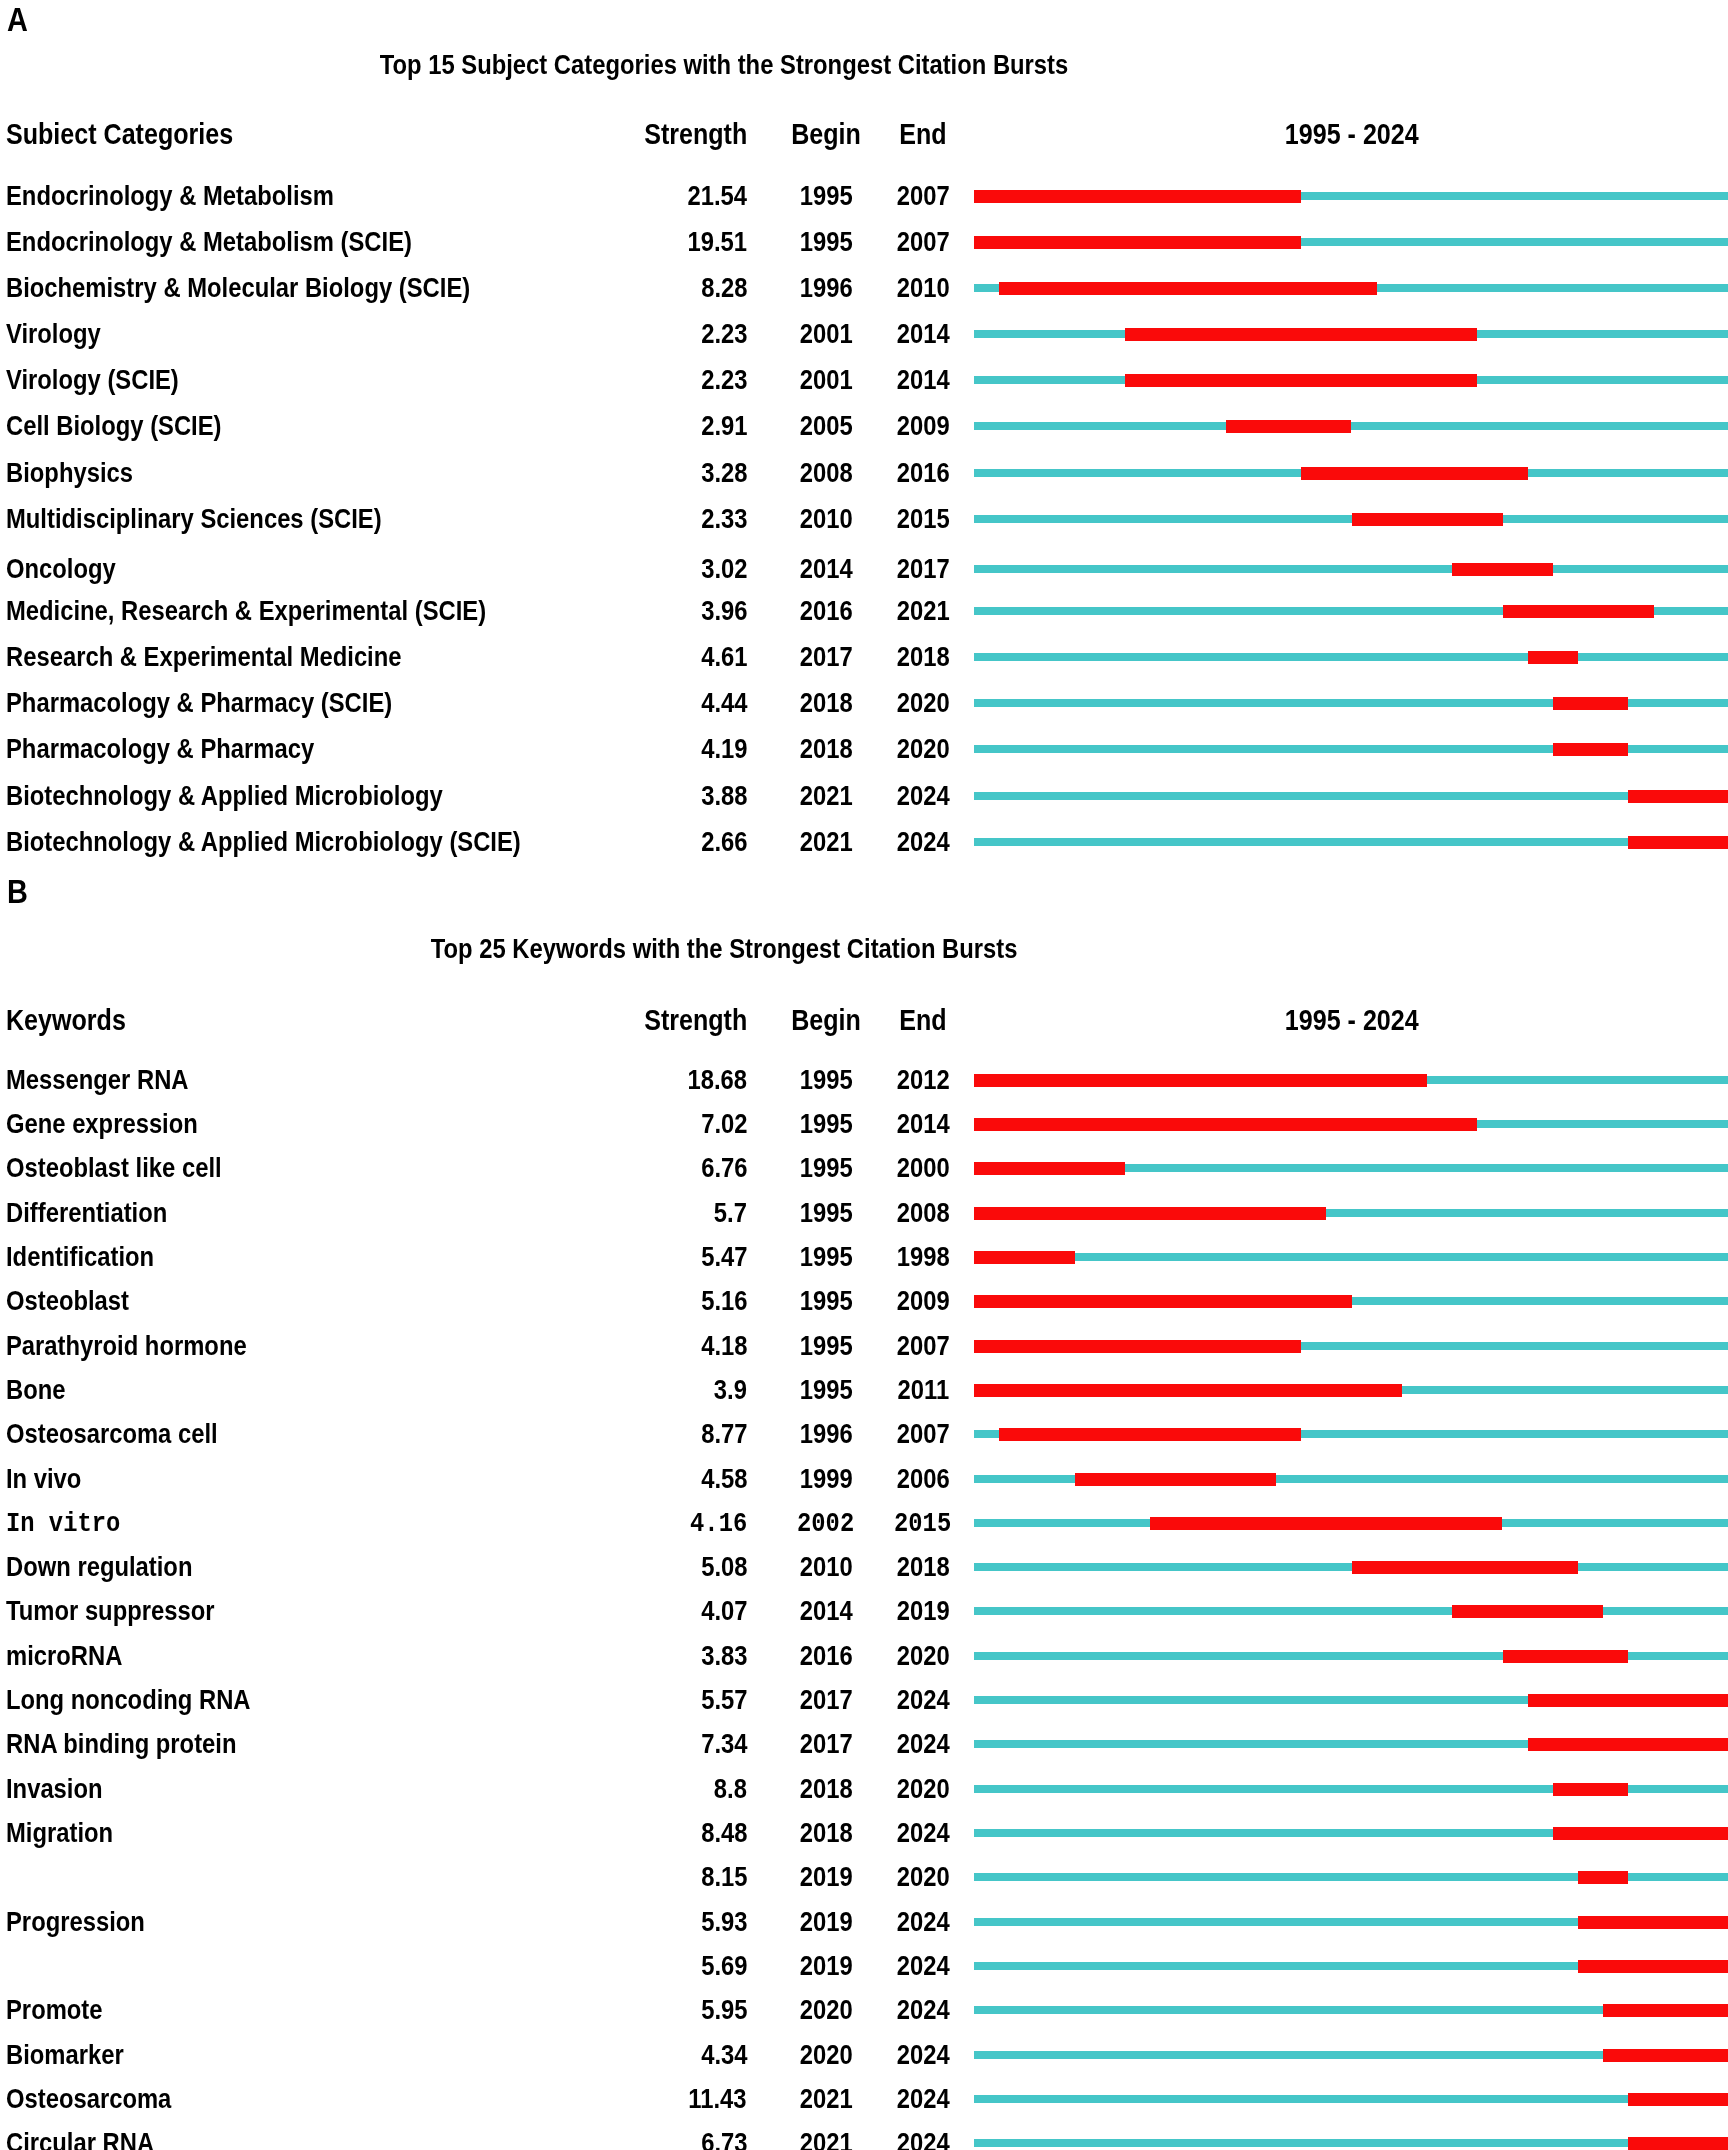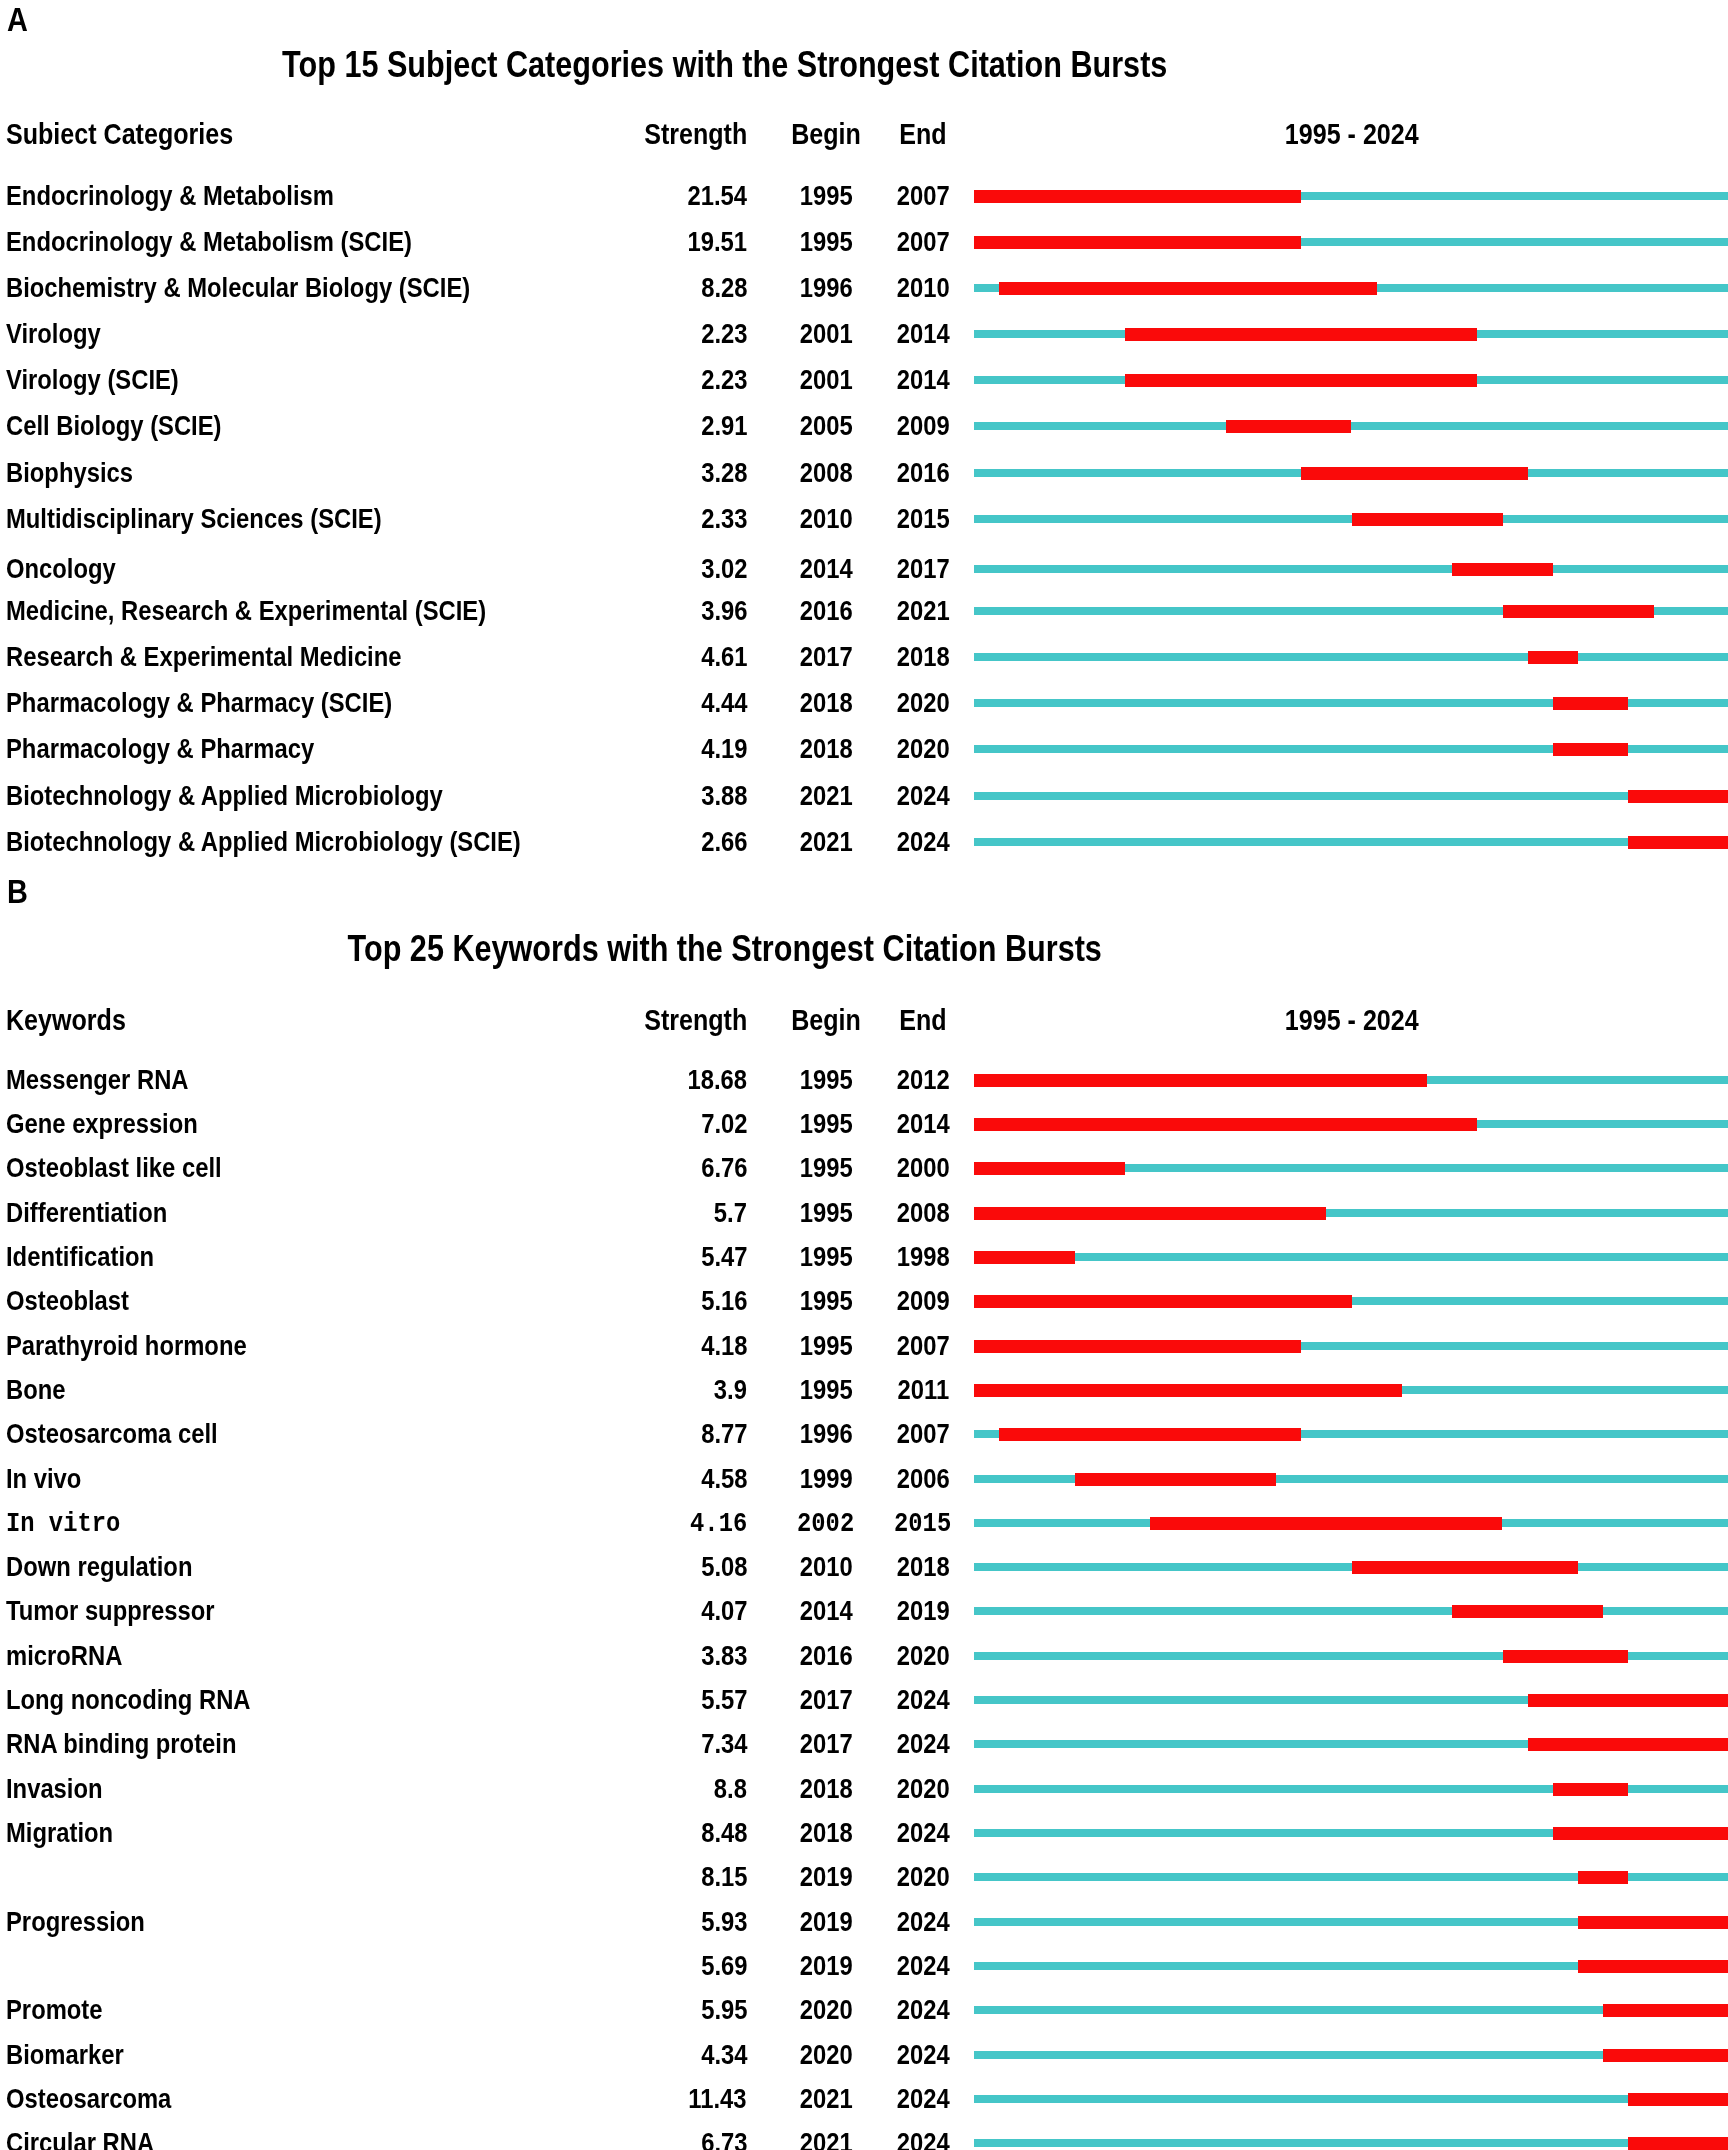--- a/index.html
+++ b/index.html
@@ -17,21 +17,21 @@
   .panel-label{
     left:6.5px;
     font-size:34px;
     line-height:37px;
     height:37px;
     display:flex;align-items:center;
   }
   .panel-title{
     left:0;width:1449px;height:51px;
     display:flex;align-items:center;justify-content:center;
-    font-size:36px;
+    font-size:28px;
   }
   .hdr{position:absolute;left:0;width:1729px;}
   .row{position:absolute;left:0;width:1729px;}
   .cell{
     position:absolute;top:0;height:100%;
     display:flex;align-items:center;
     font-size:28px;
     white-space:nowrap;
   }
   .hdr .cell{font-size:29.5px;}

